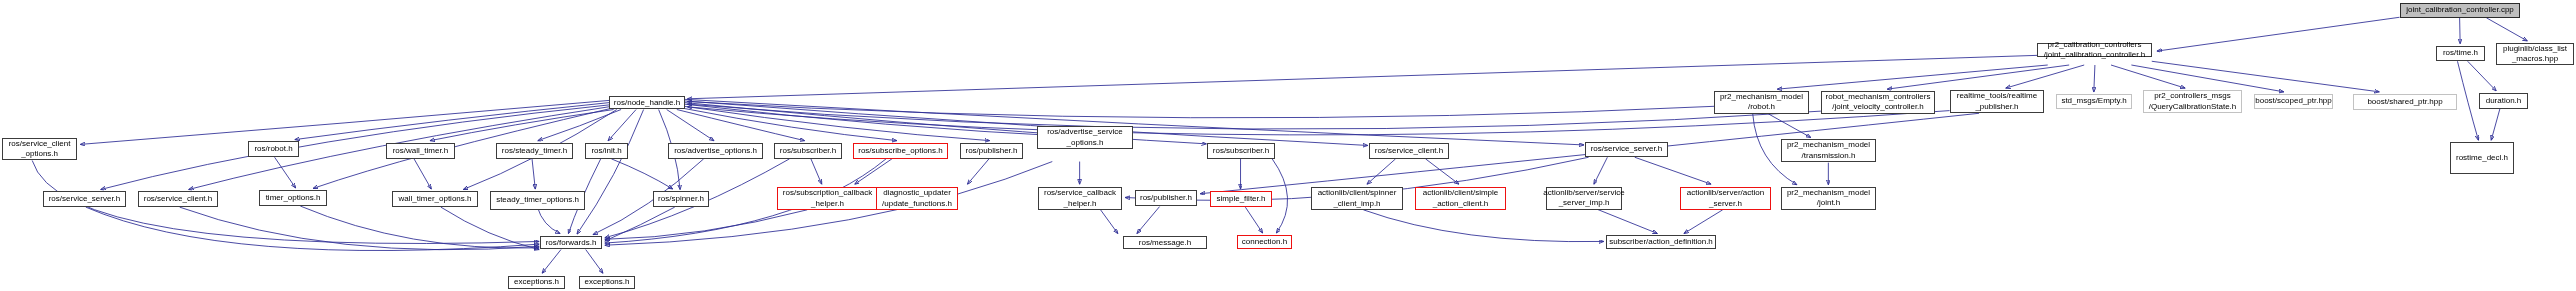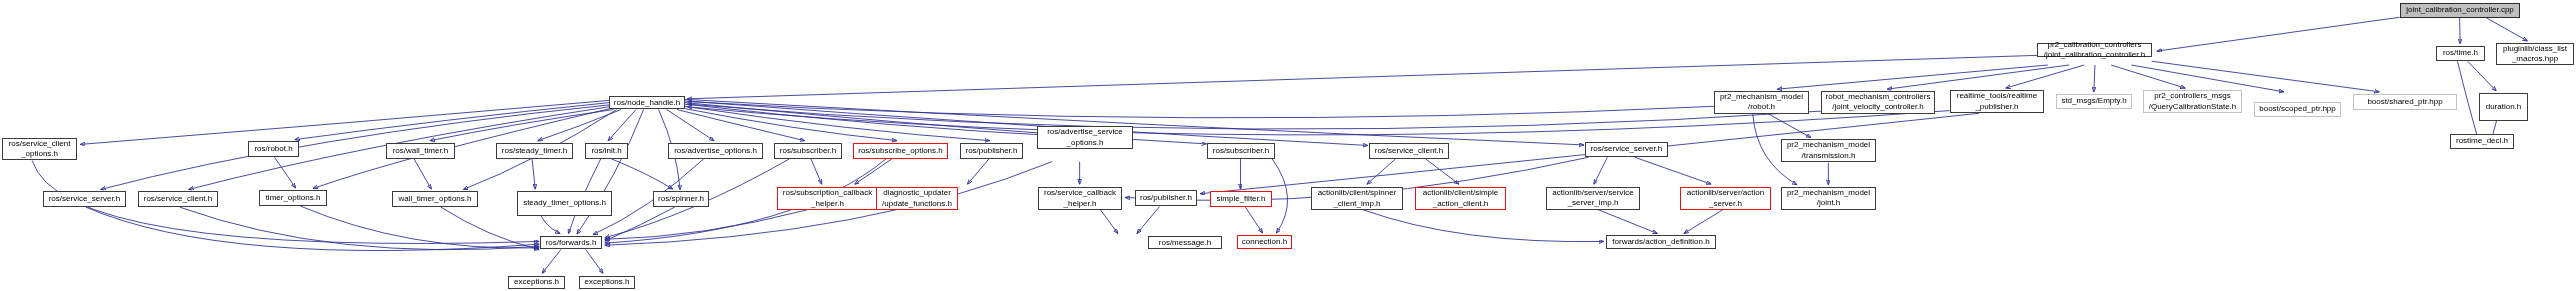--- a/index.html
+++ b/index.html
@@ -141,24 +141,24 @@
       <span>pr2_calibration_controllers</span>
       <span>/joint_calibration_controller.h</span>
     </div>
   <div class="node" style="left:2436px;top:46px;width:49px;height:15px">
       <span>ros/time.h</span>
     </div>
   <div class="node" style="left:2496px;top:43px;width:78px;height:22px">
       <span>pluginlib/class_list</span>
       <span>_macros.hpp</span>
     </div>
-  <div class="node" style="left:2479px;top:93px;width:49px;height:28px">
+  <div class="node" style="left:2479px;top:93px;width:49px;height:16px">
       <span>duration.h</span>
     </div>
-  <div class="node" style="left:2450px;top:134px;width:64px;height:15px">
+  <div class="node" style="left:2450px;top:142px;width:64px;height:32px">
       <span>rostime_decl.h</span>
     </div>
 
   <div class="node" style="left:1714px;top:91px;width:95px;height:22.5px">
       <span>pr2_mechanism_model</span>
       <span>/robot.h</span>
     </div>
   <div class="node" style="left:1821px;top:91px;width:114px;height:22.5px">
       <span>robot_mechanism_controllers</span>
       <span>/joint_velocity_controller.h</span>
@@ -167,21 +167,21 @@
       <span>realtime_tools/realtime</span>
       <span>_publisher.h</span>
     </div>
   <div class="node ext" style="left:2056px;top:94px;width:76px;height:15px">
       <span>std_msgs/Empty.h</span>
     </div>
   <div class="node ext" style="left:2143px;top:90px;width:99px;height:23px">
       <span>pr2_controllers_msgs</span>
       <span>/QueryCalibrationState.h</span>
     </div>
-  <div class="node ext" style="left:2254px;top:102px;width:87px;height:15px">
+  <div class="node ext" style="left:2254px;top:94px;width:79px;height:15px">
       <span>boost/scoped_ptr.hpp</span>
     </div>
   <div class="node ext" style="left:2353px;top:94px;width:104px;height:15.6px">
       <span>boost/shared_ptr.hpp</span>
     </div>
 
   <div class="node" style="left:609px;top:96px;width:76px;height:13.4px">
       <span>ros/node_handle.h</span>
     </div>
   <div class="node" style="left:1781px;top:139px;width:95px;height:23px">
@@ -240,21 +240,21 @@
     </div>
   <div class="node" style="left:138px;top:191px;width:80px;height:15.6px">
       <span>ros/service_client.h</span>
     </div>
   <div class="node" style="left:259px;top:190px;width:68px;height:15.6px">
       <span>timer_options.h</span>
     </div>
   <div class="node" style="left:392px;top:191px;width:86px;height:15.6px">
       <span>wall_timer_options.h</span>
     </div>
-  <div class="node" style="left:517px;top:191px;width:95px;height:25px">
+  <div class="node" style="left:490px;top:191px;width:95px;height:19px">
       <span>steady_timer_options.h</span>
     </div>
   <div class="node" style="left:653px;top:191px;width:56px;height:15.6px">
       <span>ros/spinner.h</span>
     </div>
   <div class="node red" style="left:777px;top:187px;width:101px;height:23px">
       <span>ros/subscription_callback</span>
       <span>_helper.h</span>
     </div>
   <div class="node red" style="left:876px;top:187px;width:82px;height:23px">
@@ -272,40 +272,40 @@
       <span>simple_filter.h</span>
     </div>
   <div class="node" style="left:1311px;top:187px;width:92px;height:23px">
       <span>actionlib/client/spinner</span>
       <span>_client_imp.h</span>
     </div>
   <div class="node red" style="left:1415px;top:187px;width:91px;height:23px">
       <span>actionlib/client/simple</span>
       <span>_action_client.h</span>
     </div>
-  <div class="node" style="left:1546px;top:187px;width:94px;height:22.5px">
+  <div class="node" style="left:1546px;top:187px;width:76px;height:22.5px">
       <span>actionlib/server/service</span>
       <span>_server_imp.h</span>
     </div>
   <div class="node red" style="left:1680px;top:187px;width:91px;height:23px">
       <span>actionlib/server/action</span>
       <span>_server.h</span>
     </div>
 
   <div class="node" style="left:540px;top:236px;width:62px;height:13.4px">
       <span>ros/forwards.h</span>
     </div>
-  <div class="node" style="left:1148px;top:236px;width:74px;height:13.4px">
+  <div class="node" style="left:1123px;top:236px;width:84px;height:13.4px">
       <span>ros/message.h</span>
     </div>
   <div class="node red" style="left:1237px;top:235px;width:55px;height:14px">
       <span>connection.h</span>
     </div>
   <div class="node" style="left:1606px;top:235px;width:110px;height:14px">
-      <span>forwards/action_definition.h</span>
+      <span>subscriber/action_definition.h</span>
     </div>
 
   <div class="node" style="left:508px;top:276px;width:57px;height:13px">
       <span>exceptions.h</span>
     </div>
   <div class="node" style="left:579px;top:276px;width:56px;height:13px">
       <span>exceptions.h</span>
     </div>
 
 </div>

